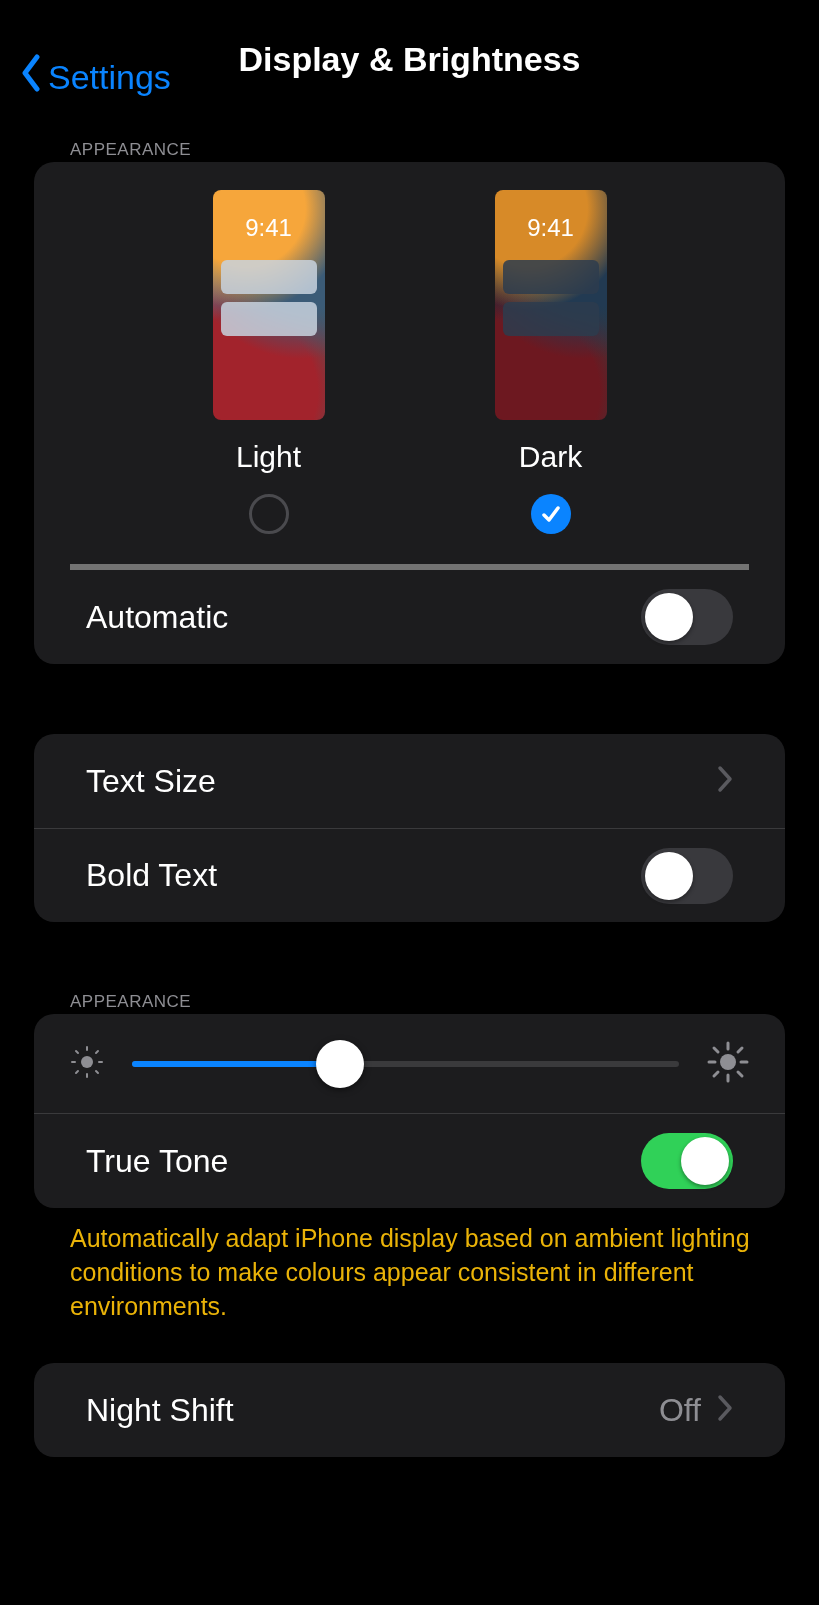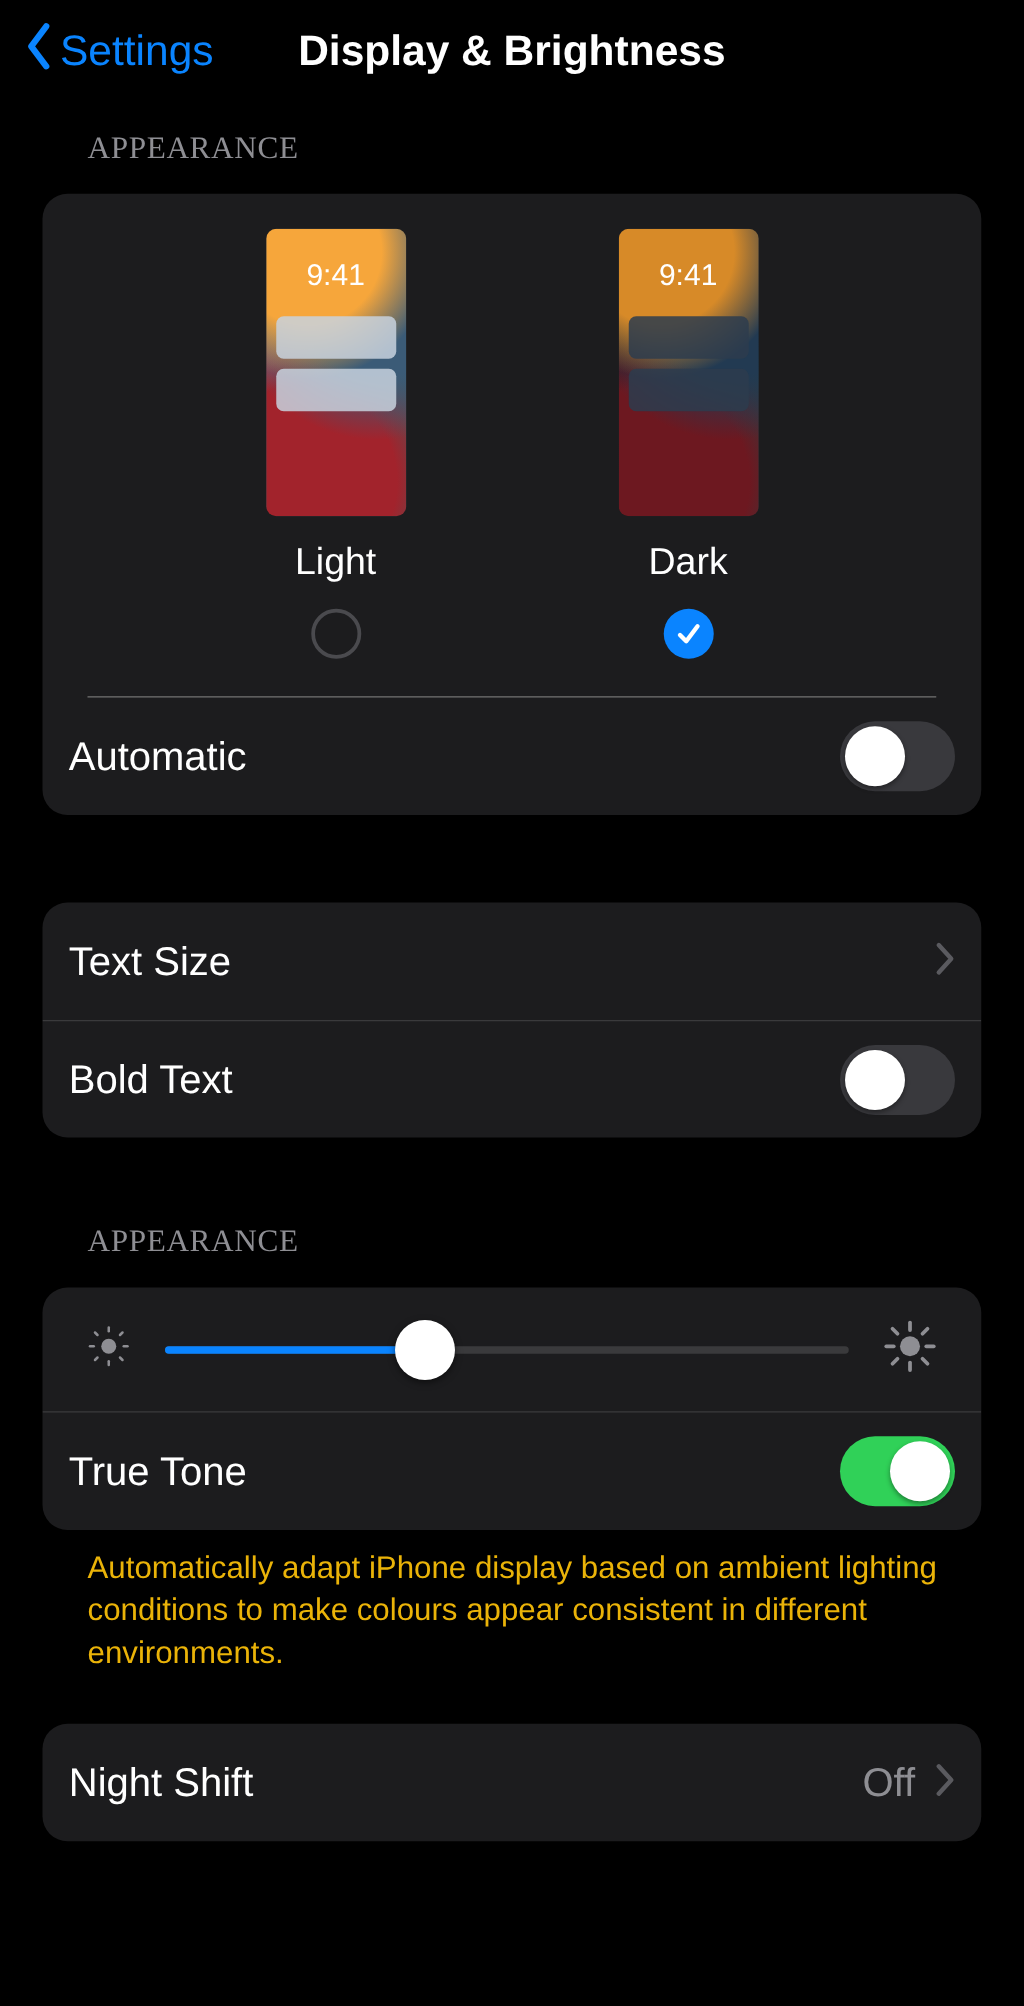--- a/index.html
+++ b/index.html
@@ -17,74 +17,74 @@
       padding: 18px 20px 40px 20px;
     }
     .back {
       display: flex;
       align-items: center;
       gap: 6px;
       color: #0a84ff;
       font-size: 34px;
       font-weight: 400;
       flex: 0 0 auto;
+      margin-top: 36px;
     }
     .back svg { width: 22px; height: 38px; }
     .title-wrap {
       position: absolute;
       left: 0; right: 0;
       display: flex;
       justify-content: center;
       pointer-events: none;
     }
     .title {
       font-size: 34px;
       font-weight: 600;
       color: #fff;
       text-align: right;
     }
     
     .content { padding: 0 34px 60px 34px; }
     .group-header {
       color: #8e8e93;
-      font-size: 25px;
+      font-size: 17px;
       letter-spacing: 0.5px;
-      padding: 0 0 22px 36px;
-      font-family: Liberation Serif, serif;
+      padding: 0 0 2px 36px;
     }
     .group-footer {
       color: #eab308;
       font-size: 25px;
       line-height: 1.35;
       padding: 14px 8px 0 36px;
     }
     .card {
       background: #1c1c1e;
       border-radius: 20px;
       overflow: hidden;
     }
     .row {
       display: flex;
       align-items: center;
       justify-content: space-between;
       min-height: 94px;
-      padding: 0 21px;
+      padding: 0 52px;
     }
     .row + .row { border-top: 1px solid #3a3a3c; }
     .row .label { font-size: 32px; color: #fff; }
     .row .value { font-size: 32px; color: #8e8e93; margin-left: auto; padding-right: 16px; }
     .chevron svg { width: 16px; height: 28px; }
     .chevron path { stroke: #5a5a5f; }
     
     .appearance-row {
       display: flex;
       justify-content: center;
       gap: 170px;
       padding: 28px 0 30px 0;
-      border-bottom: 1px solid #737373;
+      border-bottom: 6px solid #737373;
       margin: 0 36px;
     }
     .theme {
       display: flex;
       flex-direction: column;
       align-items: center;
       gap: 20px;
     }
     .thumb {
       width: 112px; height: 230px;

